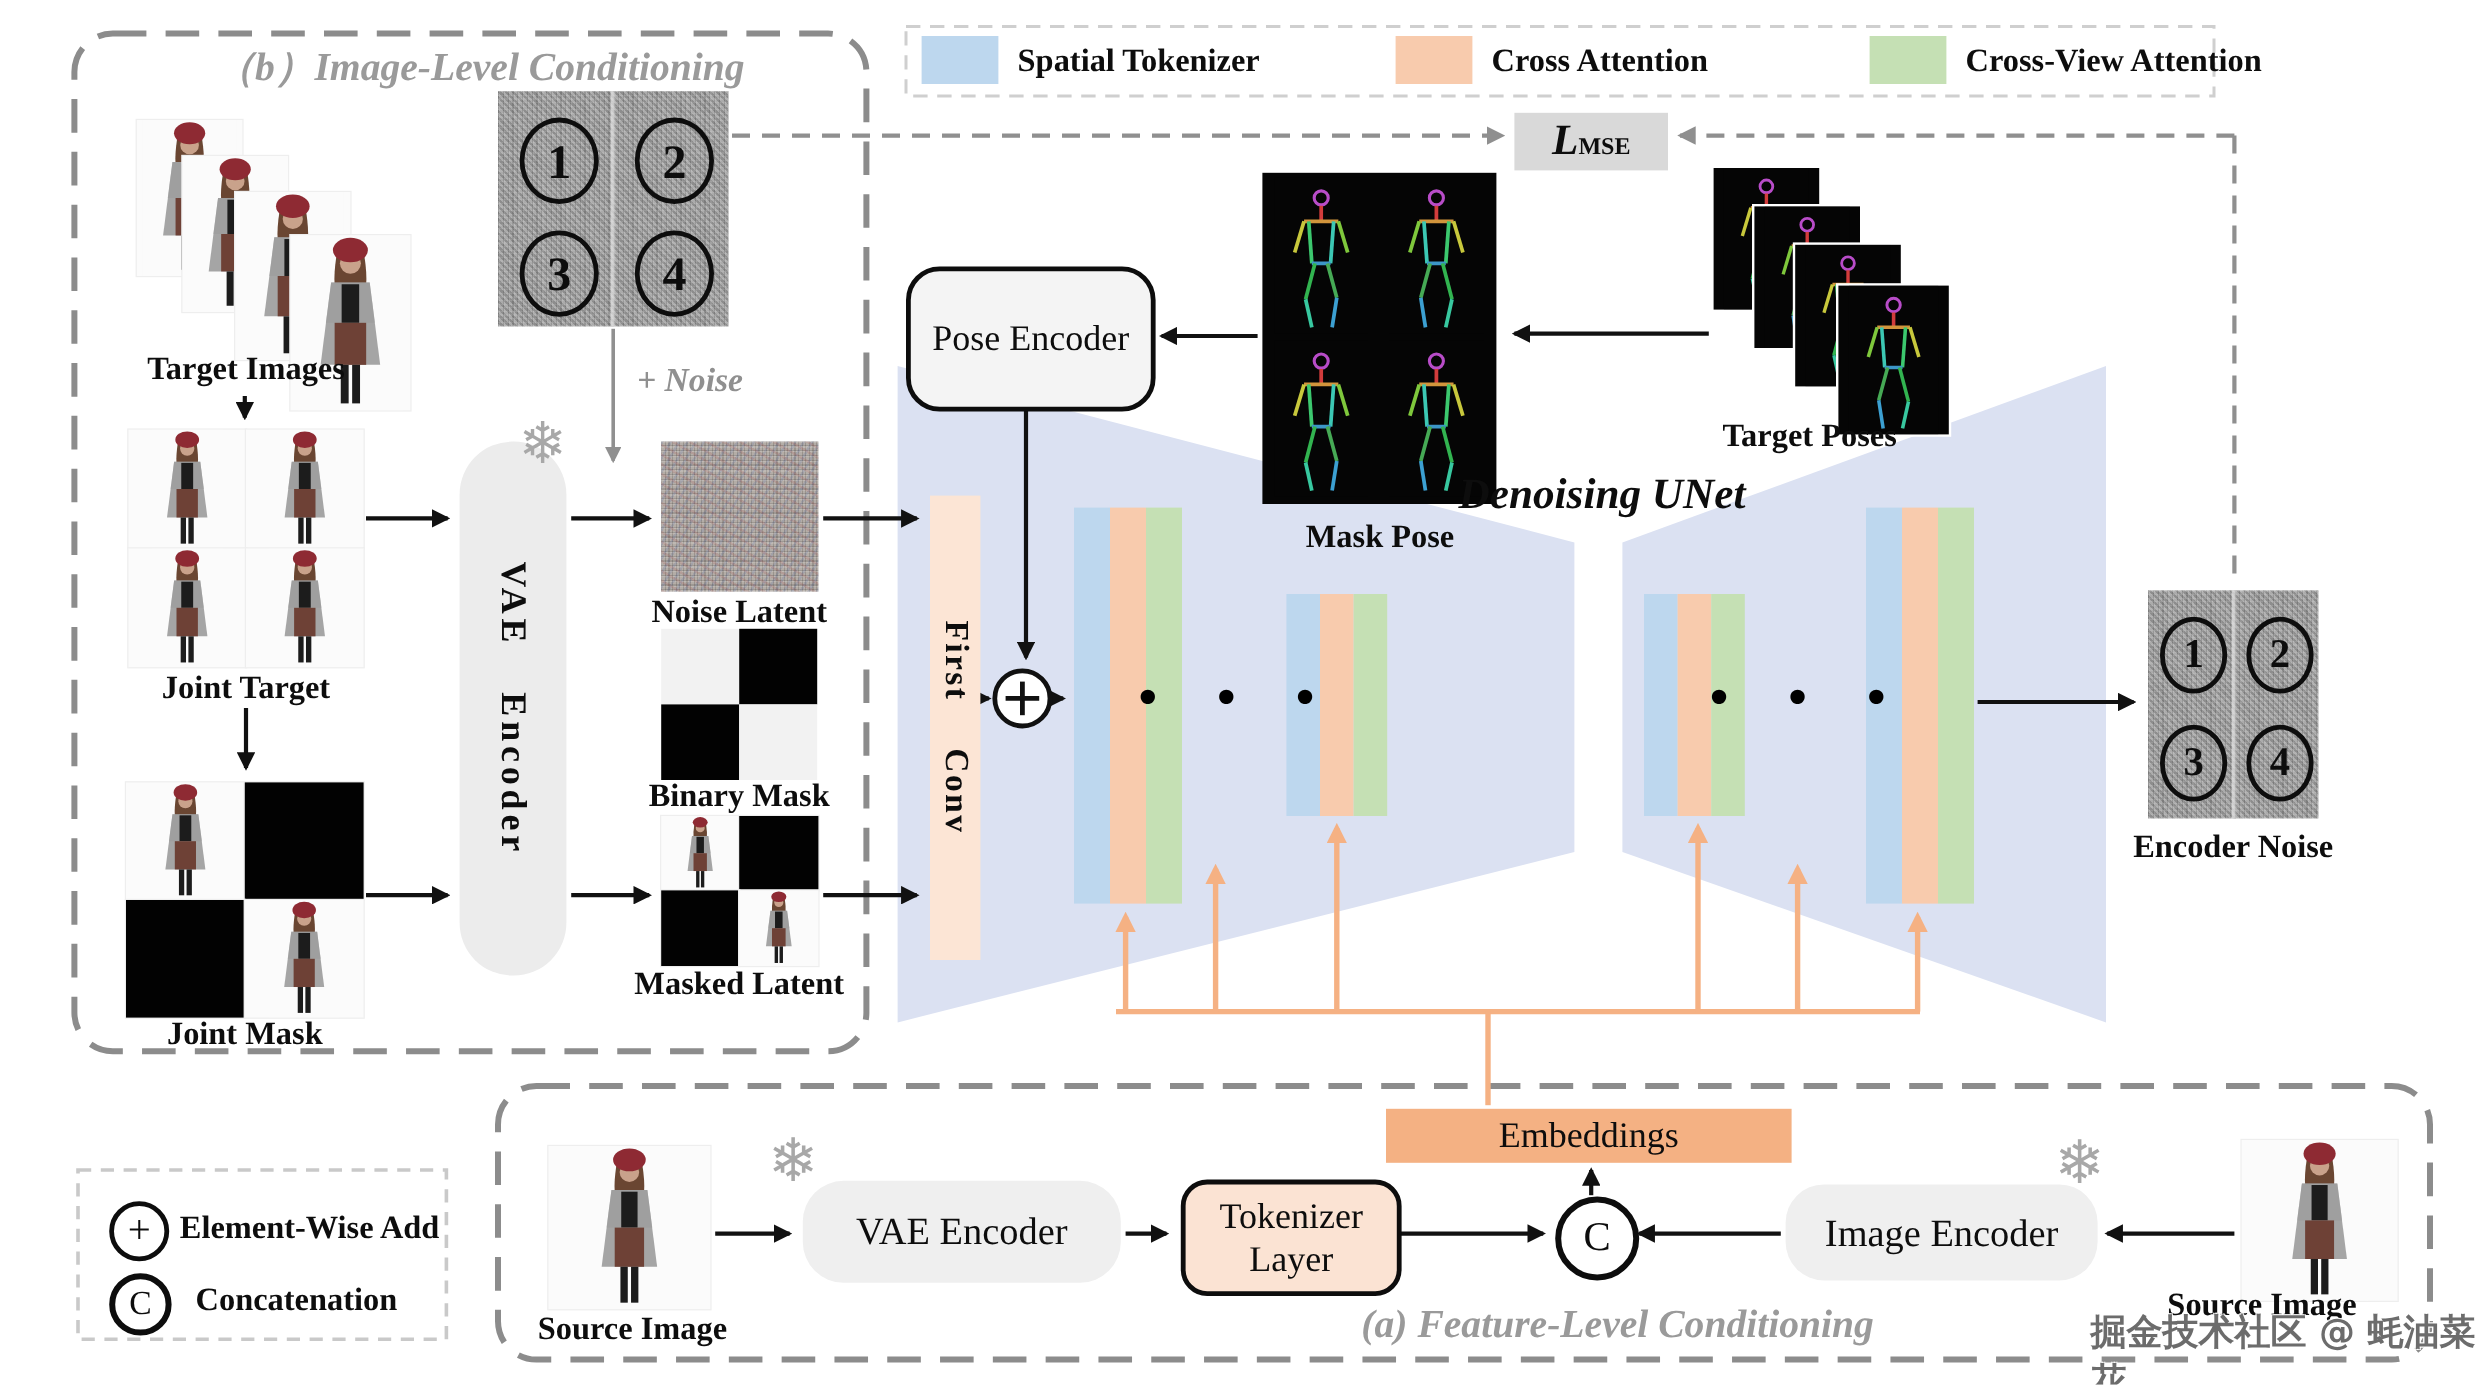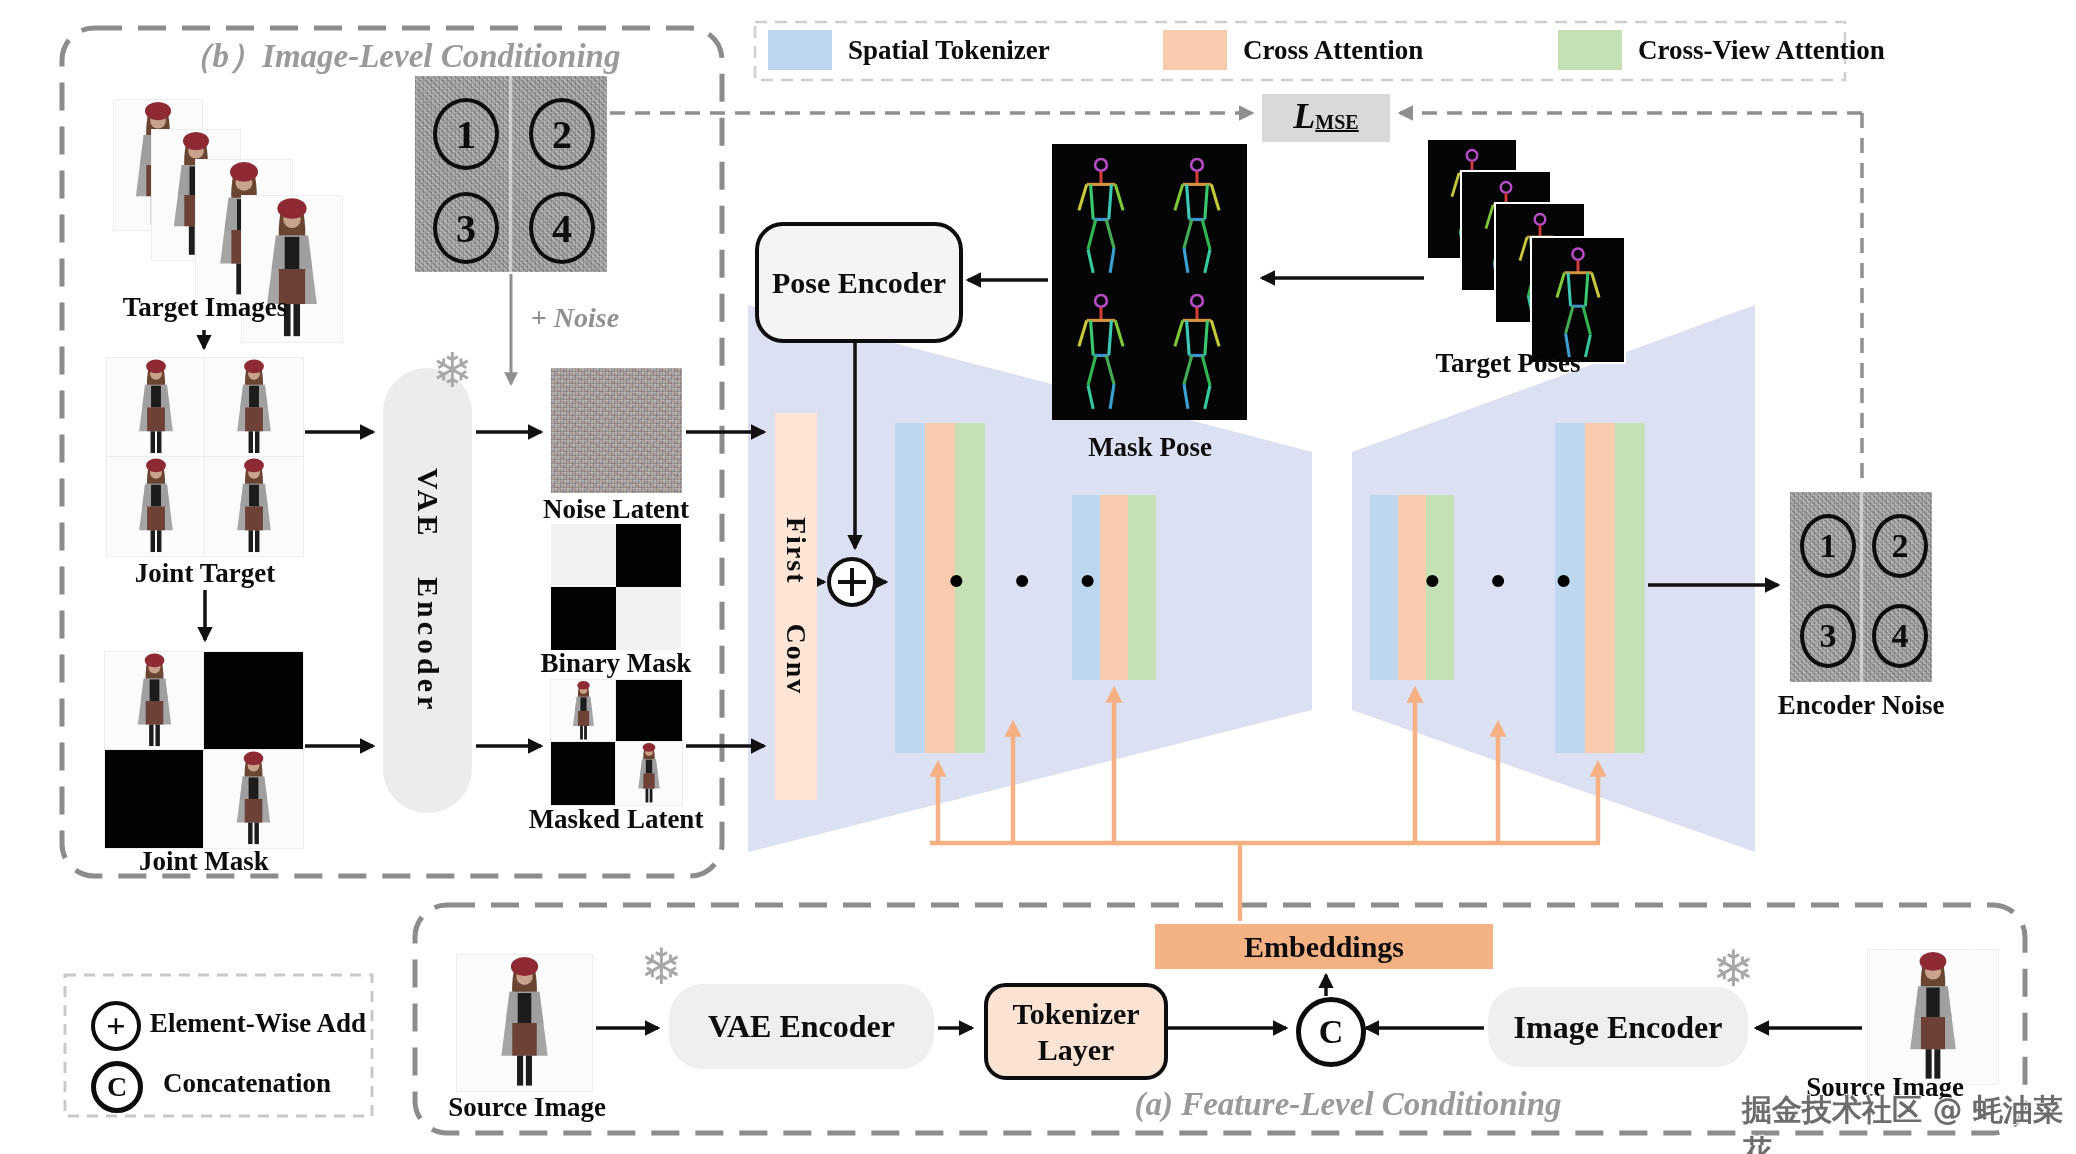--- a/index.html
+++ b/index.html
@@ -31,32 +31,32 @@
   .numcircle{position:absolute;border:4px solid #0d0d0d;border-radius:50%;
      display:flex;align-items:center;justify-content:center;font-weight:bold;color:#0d0d0d;}
   .grid-seam-v{position:absolute;top:0;bottom:0;width:3px;background:rgba(230,230,230,.7);}
   .photo{position:absolute;z-index:2;background:#fbfbfb;box-shadow:0 0 0 1px #eee;}
   .photo svg{width:100%;height:100%;display:block;}
   .cell-black{background:#020202;}
   .attn-col{position:absolute;z-index:2;display:flex;}
   .attn-col div{height:100%;}
   .c-blue{background:#bdd7ee;} .c-orange{background:#f8cbad;} .c-green{background:#c5e0b4;}
   .roundbox{position:absolute;z-index:2;display:flex;align-items:center;justify-content:center;
-     font-weight:bold;color:#0d0d0d;}
+     font-weight:normal;color:#0d0d0d;}
   .snow{position:absolute;z-index:4;color:#a8a8a8;font-family:"DejaVu Sans",sans-serif;}
   .dots{position:absolute;z-index:3;transform:translate(-50%,-50%);font-weight:bold;font-size:34px;
      letter-spacing:16px;color:#000;font-family:"DejaVu Sans",sans-serif;}
   .watermark{position:absolute;z-index:9;font-weight:bold;font-size:30px;color:rgba(95,95,95,.92);
      font-family:"DejaVu Sans",sans-serif;
      text-shadow:-1px -1px 0 rgba(255,255,255,.85),1px -1px 0 rgba(255,255,255,.85),
                  -1px 1px 0 rgba(255,255,255,.85),1px 1px 0 rgba(255,255,255,.85);}
   .lmse{position:absolute;z-index:3;background:#d9d9d9;display:flex;align-items:flex-start;
      justify-content:center;font-weight:bold;color:#0d0d0d;}
   .lmse .lsym{font-style:italic;font-size:36px;line-height:44px;}
-  .lmse sub{font-size:20px;line-height:20px;margin-top:18px;text-decoration:underline;}
+  .lmse sub{font-size:20px;line-height:20px;margin-top:18px;}
 </style>
 </head>
 <body>
 
 <svg width="0" height="0" style="position:absolute">
 <defs>
   <symbol id="person" viewBox="0 0 60 100">
     <rect x="0" y="0" width="60" height="100" fill="#fbfbfb"></rect>
     <path d="M22,12 Q19,32 24,36 L36,36 Q41,32 38,12 Z" fill="#6a4632"></path>
     <circle cx="30" cy="16" r="6" fill="#c9a28b"></circle>
@@ -288,20 +288,21 @@
     <div class="photo cell-black" style="left:65px;top:0;width:66px;height:62px;"></div>
     <div class="photo cell-black" style="left:0;top:62px;width:65px;height:63px;"></div>
     <div class="photo" style="left:65px;top:62px;width:66px;height:63px;">
         <svg style="transform:scaleX(-1)">
           <use href="#person"></use>
         </svg>
       </div>
   </div>
   <div class="cap" style="left:616px;top:804px;">Masked Latent</div>
 
+  <div class="cap" style="left:1335px;top:390px;font-style:italic;font-size:36px;">Denoising UNet</div>
 
   <div class="vbox" style="left:775px;top:413px;width:42px;height:387px;background:#fce5d5;">
     <span class="vtext" style="font-size:28px;letter-spacing:2px;word-spacing:30px;">First Conv</span>
   </div>
 
   <div class="roundbox" style="left:755px;top:222px;width:200px;height:113px;background:#f4f4f4;border:4px solid #0d0d0d;border-radius:28px;font-size:30px;">
     <span>Pose Encoder</span>
   </div>
 
   <div class="abs" style="left:1052px;top:144px;width:195px;height:276px;background:#050505;">

